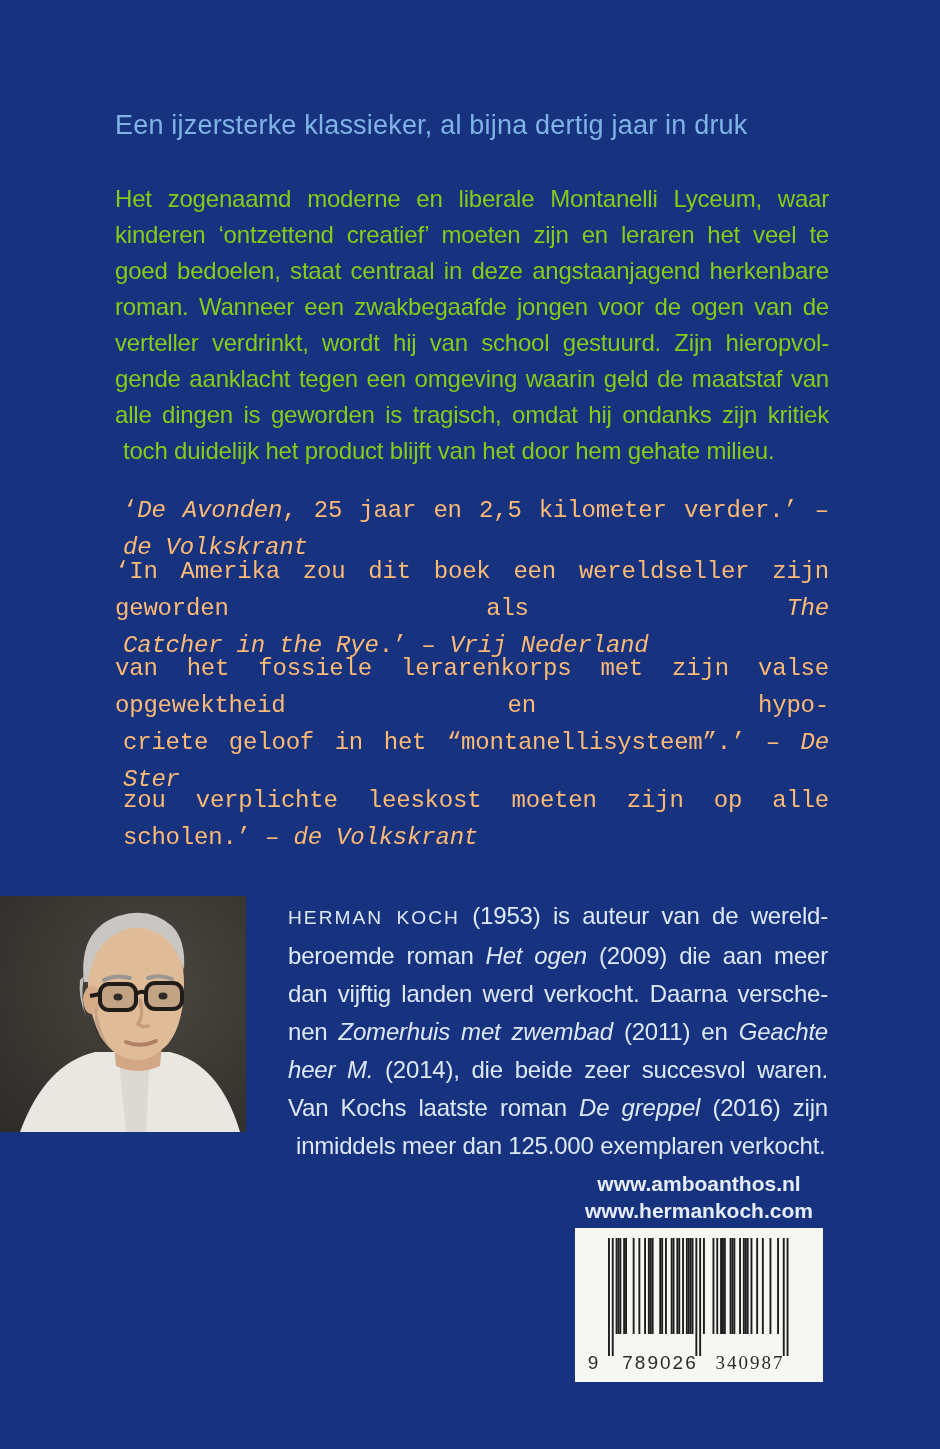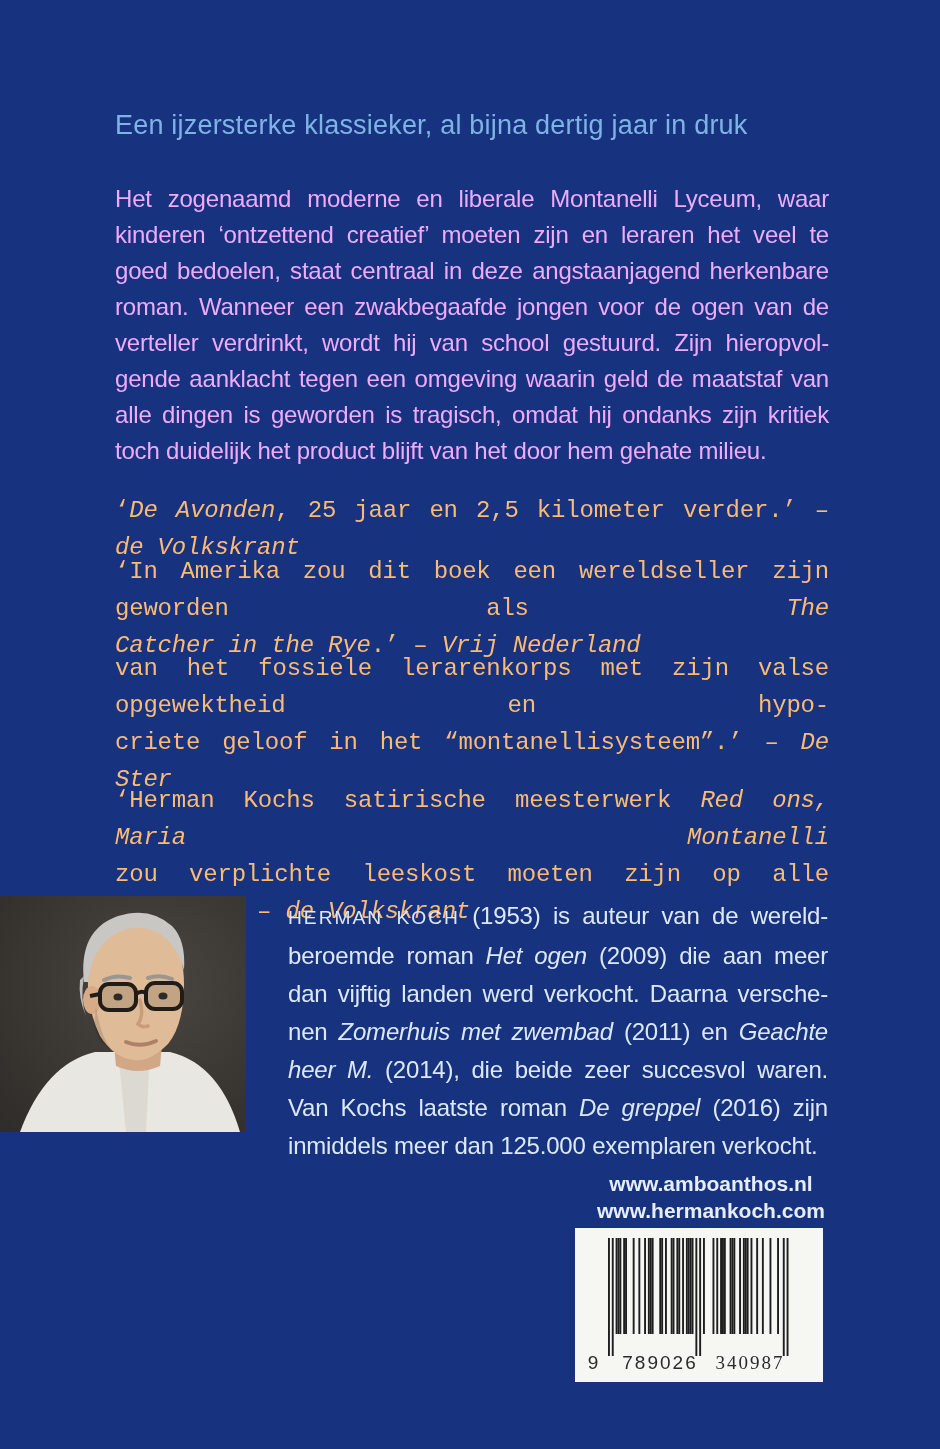--- a/index.html
+++ b/index.html
@@ -15,53 +15,53 @@
     background:#17337f;
   }
   .tagline {
     position:absolute; left:115px; top:108px; width:714px;
     color:#7fb3e6; font-size:27px; line-height:34px; letter-spacing:0.2px;
     white-space:nowrap;
   }
   .textblock {
     position:absolute; left:115px; width:714px;
   }
-  .synopsis { top:181px; color:#f0abfc; font-size:24px; }
+  .synopsis { top:181px; color:#84cc16; font-size:24px; }
   .synopsis .jline { line-height:36px; }
   .quote { color:#fdba74; font-size:24px;font-family:Liberation Mono, monospace; }
   .quote .jline { line-height:37px; }
   .q1 { top:492px; }
   .q2 { top:553px; }
   .q3 { top:650px; }
   .q4 { top:782px; }
   .jline {
     text-align:justify;
     text-align-last:justify;
     letter-spacing:-0.2px;
     white-space:normal;
   }
-  .jline:last-child { text-align-last:left; }
+  .jline:last-child { text-align-last:left;margin-left:8px; }
   .quote .jline:only-child { text-align-last:left; }
   .sc { font-size:0.8em; letter-spacing:2px; }
 
   
   .photo {
     position:absolute; left:0; top:896px; width:246px; height:236px;
     background:#38352f; overflow:hidden;
   }
   .photo svg { display:block; width:100%; height:100%; }
   .bio {
     position:absolute; left:288px; top:897px; width:540px;
     color:#dde8f6; font-size:24px;
   }
   .bio .jline { line-height:38px; }
 
   
   .websites {
-    position:absolute; left:572px; top:1170px; width:278px;
+    position:absolute; left:560px; top:1170px; width:278px;
     text-align:center; color:#e6eefb; font-weight:bold;
     font-size:21px; line-height:27px;
   }
   .barcode-box {
     position:absolute; left:575px; top:1228px; width:248px; height:154px;
     background:#f6f6f3;
   }
   .barcode-box svg { position:absolute; left:33px; top:10px; }
   .bc-digit {
     position:absolute; bottom:8px;
@@ -98,21 +98,20 @@
       <div class="jline"><span>‘In Amerika zou dit boek een wereldseller zijn geworden als </span><i>The</i></div>
       <div class="jline"><i>Catcher in the Rye</i><span>.’ – </span><i>Vrij Nederland</i></div>
     </div>
 
   <div class="textblock quote q3">
       <div class="jline"><span>van het fossiele lerarenkorps met zijn valse opgewektheid en hypo-</span></div>
       <div class="jline"><span>criete geloof in het “montanellisysteem”.’ – </span><i>De Ster</i></div>
     </div>
 
   <div class="textblock quote q4">
-      <div class="jline"><span>‘Herman Kochs satirische meesterwerk </span><i>Red ons, Maria Montanelli</i></div>
       <div class="jline"><span>zou verplichte leeskost moeten zijn op alle scholen.’ – </span><i>de Volkskrant</i></div>
     </div>
 
   <div class="photo">
     <svg viewBox="0 0 246 236">
       <defs>
         <radialGradient id="pbg" cx="62%" cy="38%" r="85%">
           <stop offset="0%" stop-color="#4a4641"></stop>
           <stop offset="100%" stop-color="#2f2d29"></stop>
         </radialGradient>

